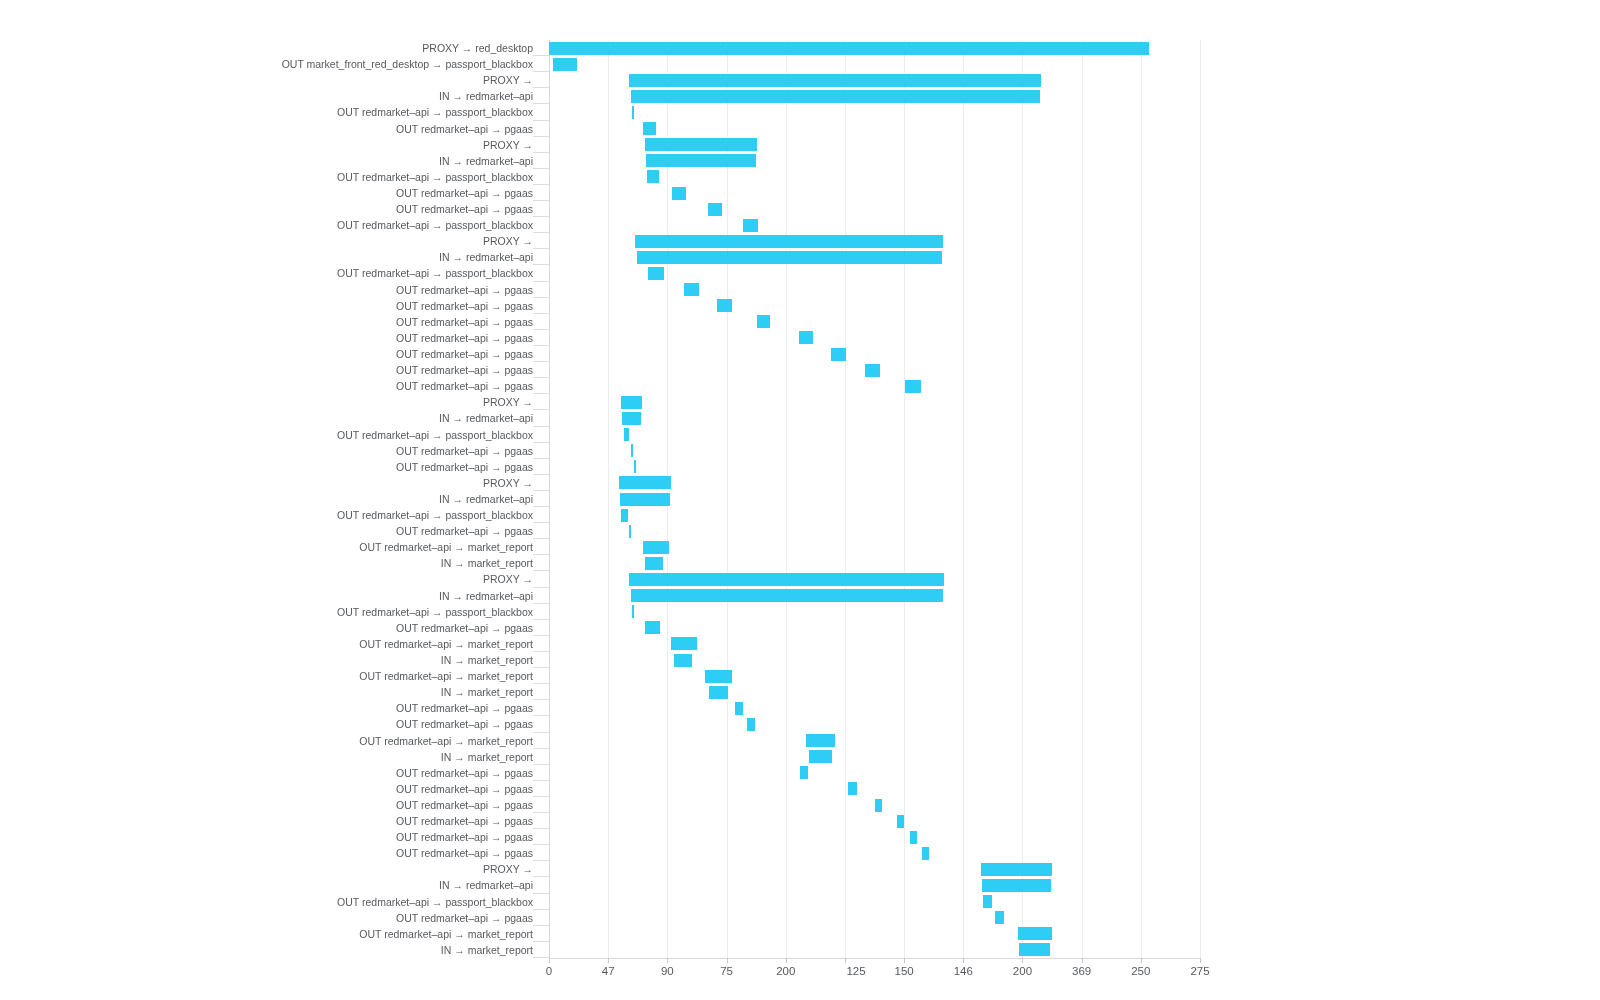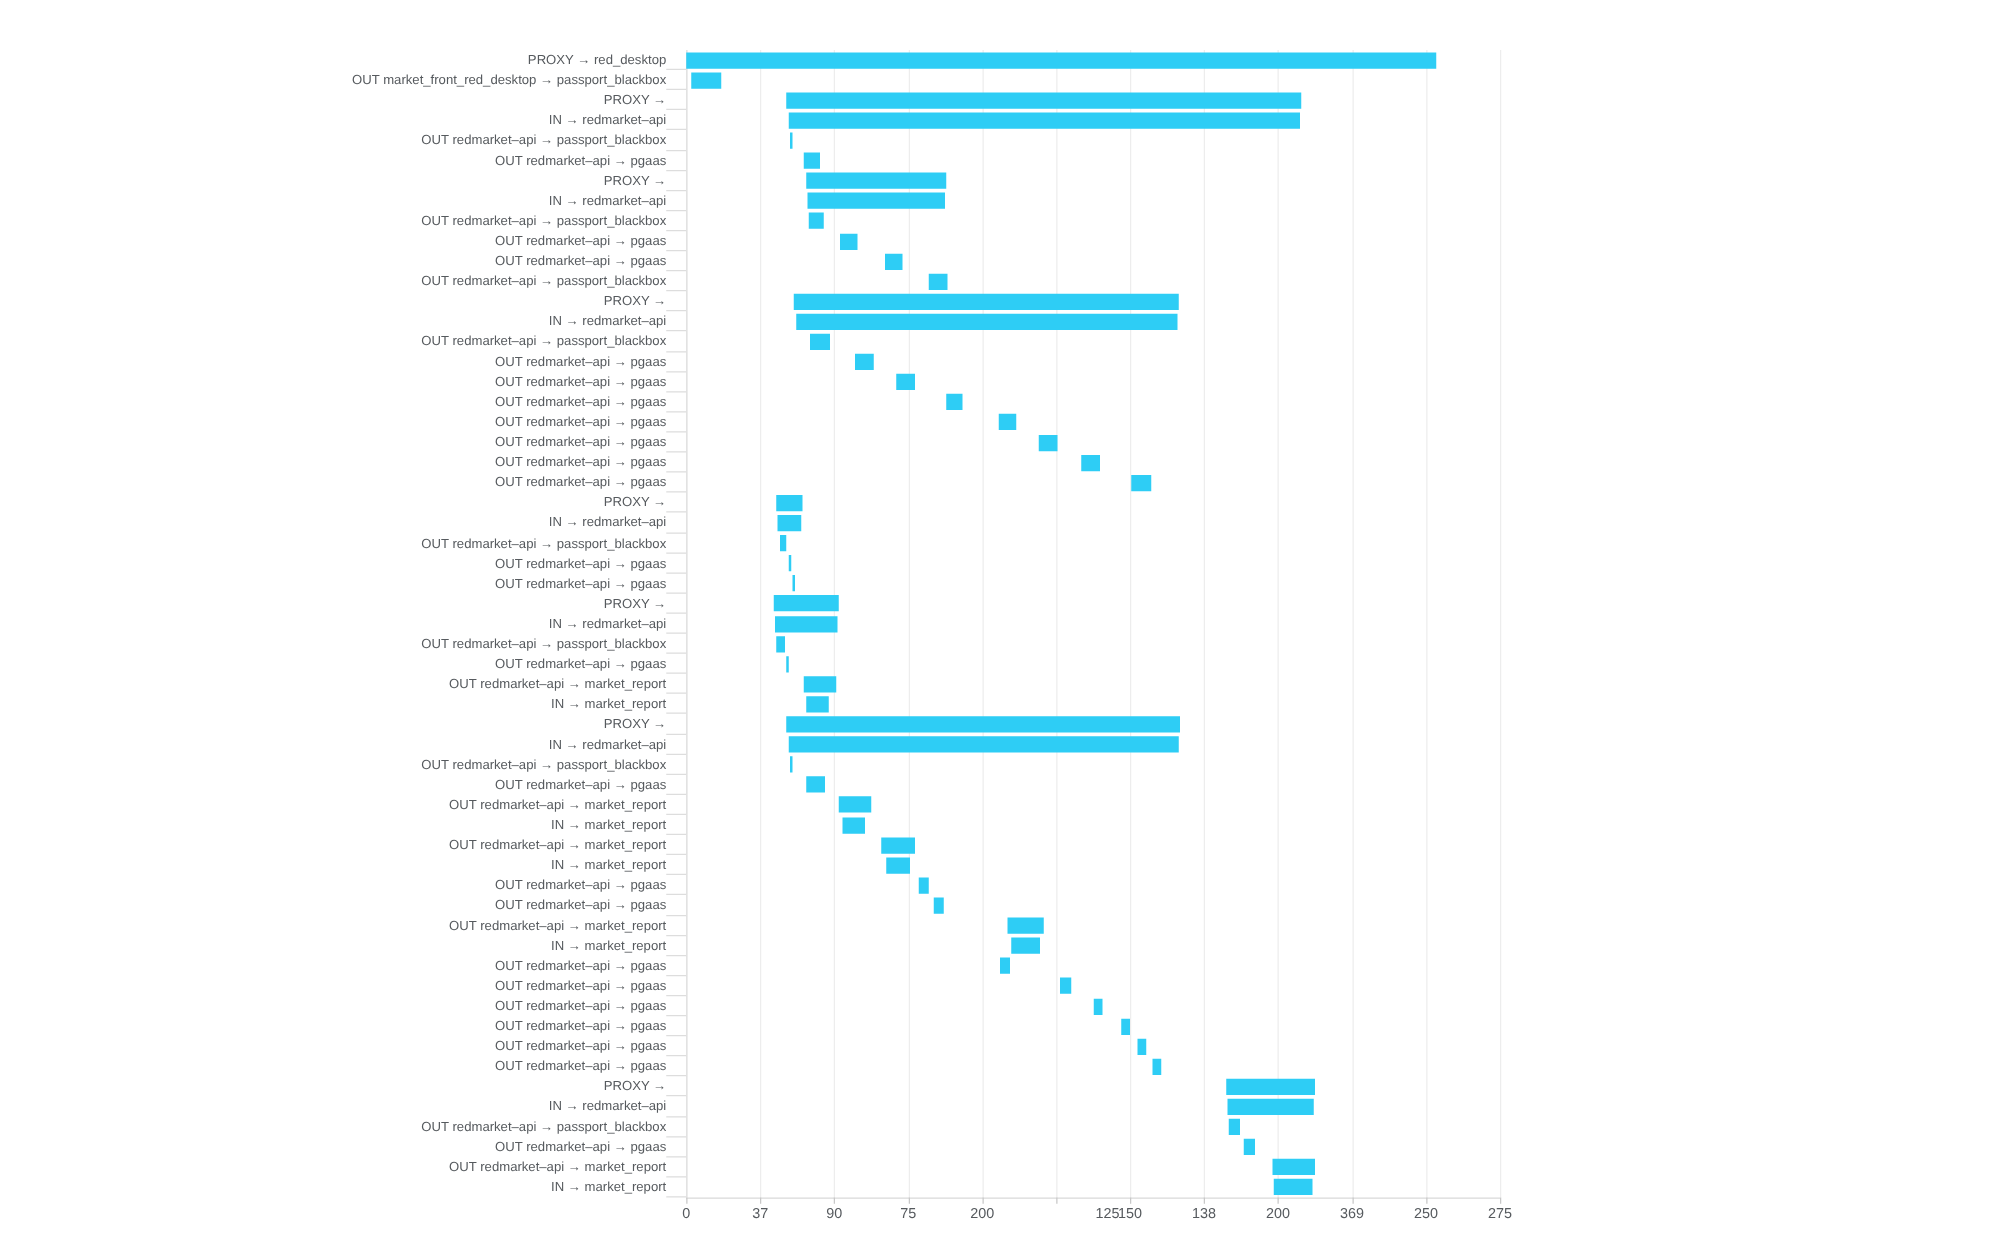--- a/index.html
+++ b/index.html
@@ -446,33 +446,33 @@
         <div class="row-sep" style="top: 15.1053px;"></div>
         <div class="bar" title="IN → market_report" style="left: 469.904px; width: 30.7745px; background: rgb(46, 205, 245);"></div>
       </div>
     </div>
 
   <div class="xaxis-line"></div>
   <div id="xaxis">
       <div class="xtick-mark" style="left: 549px;"></div>
       <div class="xtick-label" style="left: 549px;">0</div>
       <div class="xtick-mark" style="left: 608.182px;"></div>
-      <div class="xtick-label" style="left: 608.182px;">37</div>
+      <div class="xtick-label" style="left: 608.182px;">47</div>
       <div class="xtick-mark" style="left: 667.364px;"></div>
       <div class="xtick-label" style="left: 667.364px;">90</div>
       <div class="xtick-mark" style="left: 726.545px;"></div>
       <div class="xtick-label" style="left: 726.545px;">75</div>
       <div class="xtick-mark" style="left: 785.727px;"></div>
       <div class="xtick-label" style="left: 785.727px;">200</div>
       <div class="xtick-mark" style="left: 844.909px;"></div>
-      <div class="xtick-label" style="left: 886px;">125</div>
+      <div class="xtick-label" style="left: 856px;">125</div>
       <div class="xtick-mark" style="left: 904.091px;"></div>
       <div class="xtick-label" style="left: 904.091px;">150</div>
       <div class="xtick-mark" style="left: 963.273px;"></div>
-      <div class="xtick-label" style="left: 963.273px;">138</div>
+      <div class="xtick-label" style="left: 963.273px;">146</div>
       <div class="xtick-mark" style="left: 1022.45px;"></div>
       <div class="xtick-label" style="left: 1022.45px;">200</div>
       <div class="xtick-mark" style="left: 1081.64px;"></div>
       <div class="xtick-label" style="left: 1081.64px;">369</div>
       <div class="xtick-mark" style="left: 1140.82px;"></div>
       <div class="xtick-label" style="left: 1140.82px;">250</div>
       <div class="xtick-mark" style="left: 1200px;"></div>
       <div class="xtick-label" style="left: 1200px;">275</div>
     </div>
 

